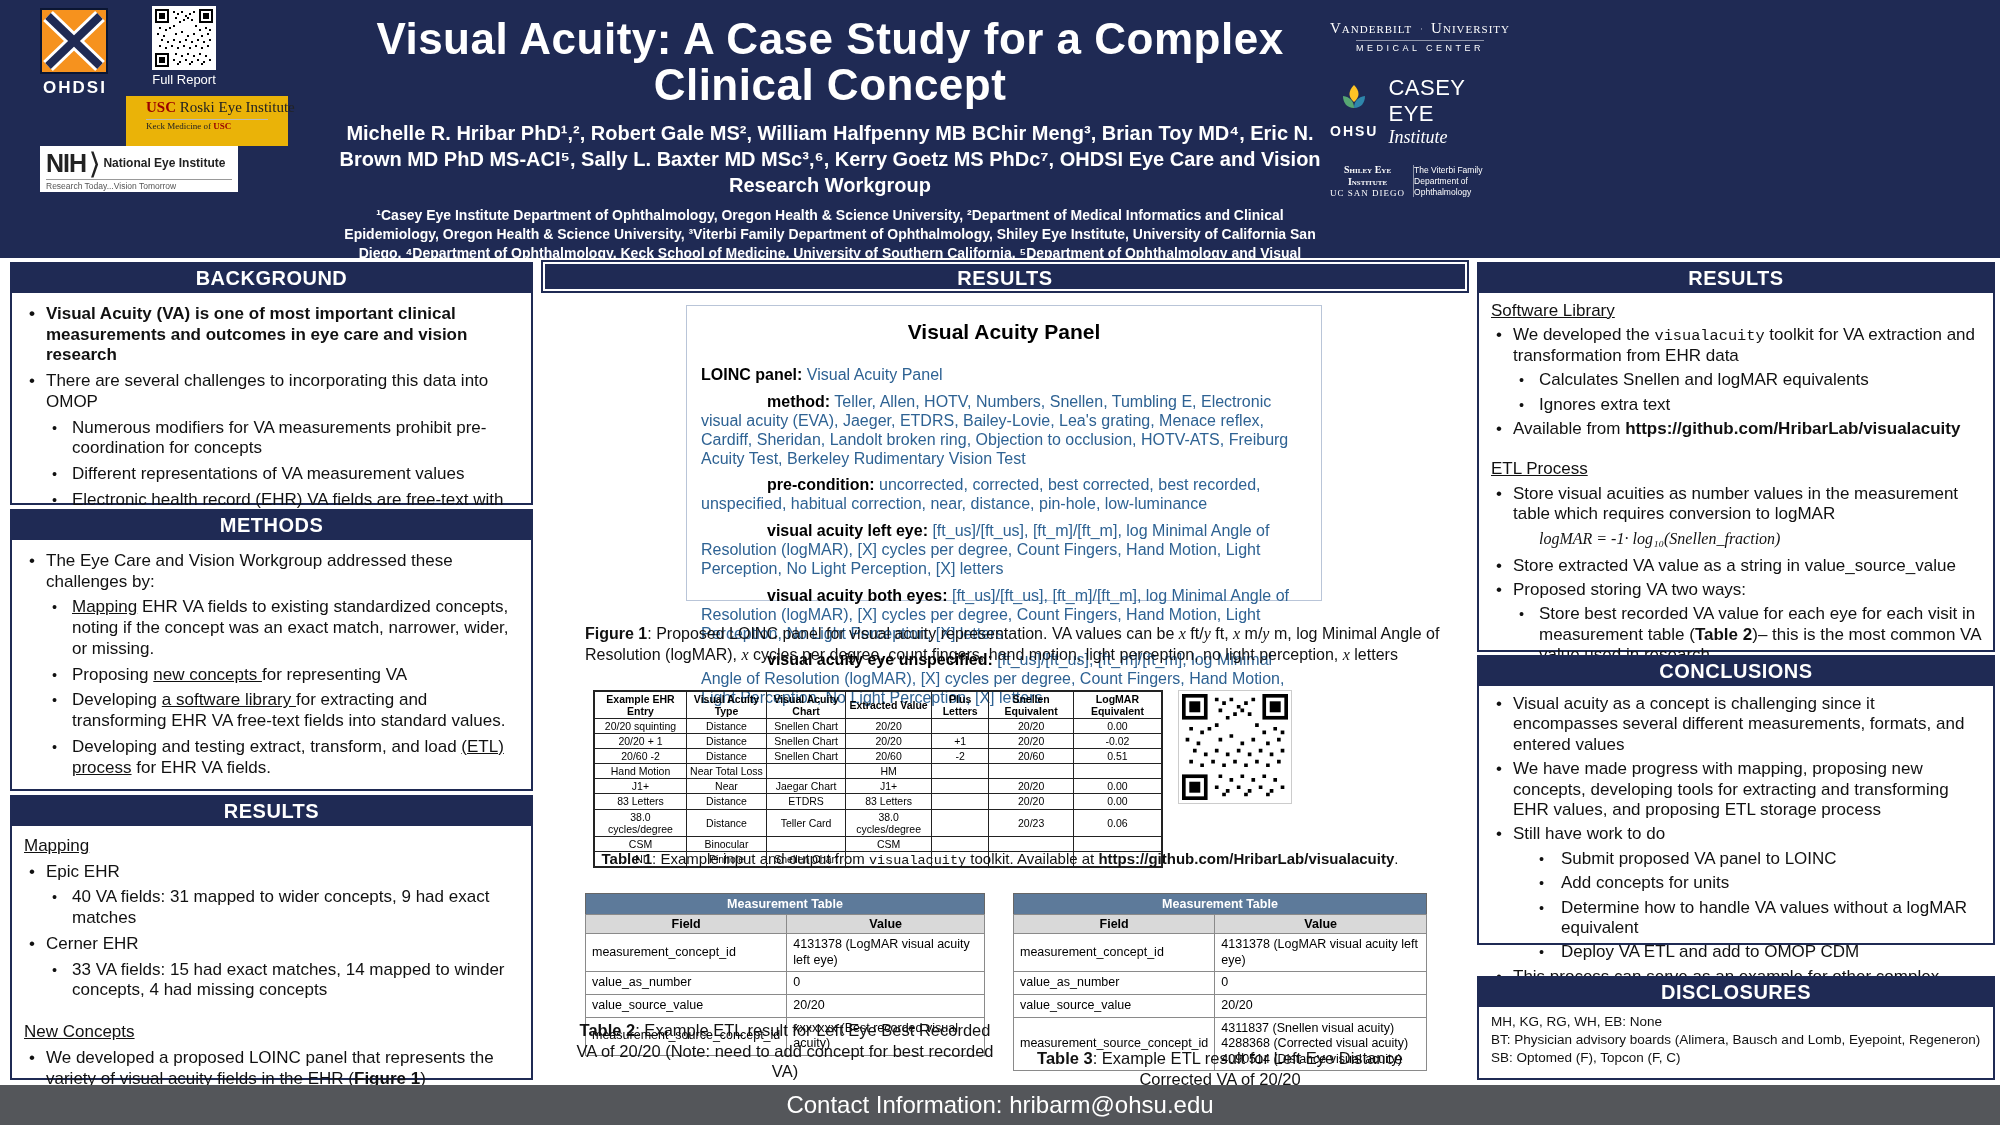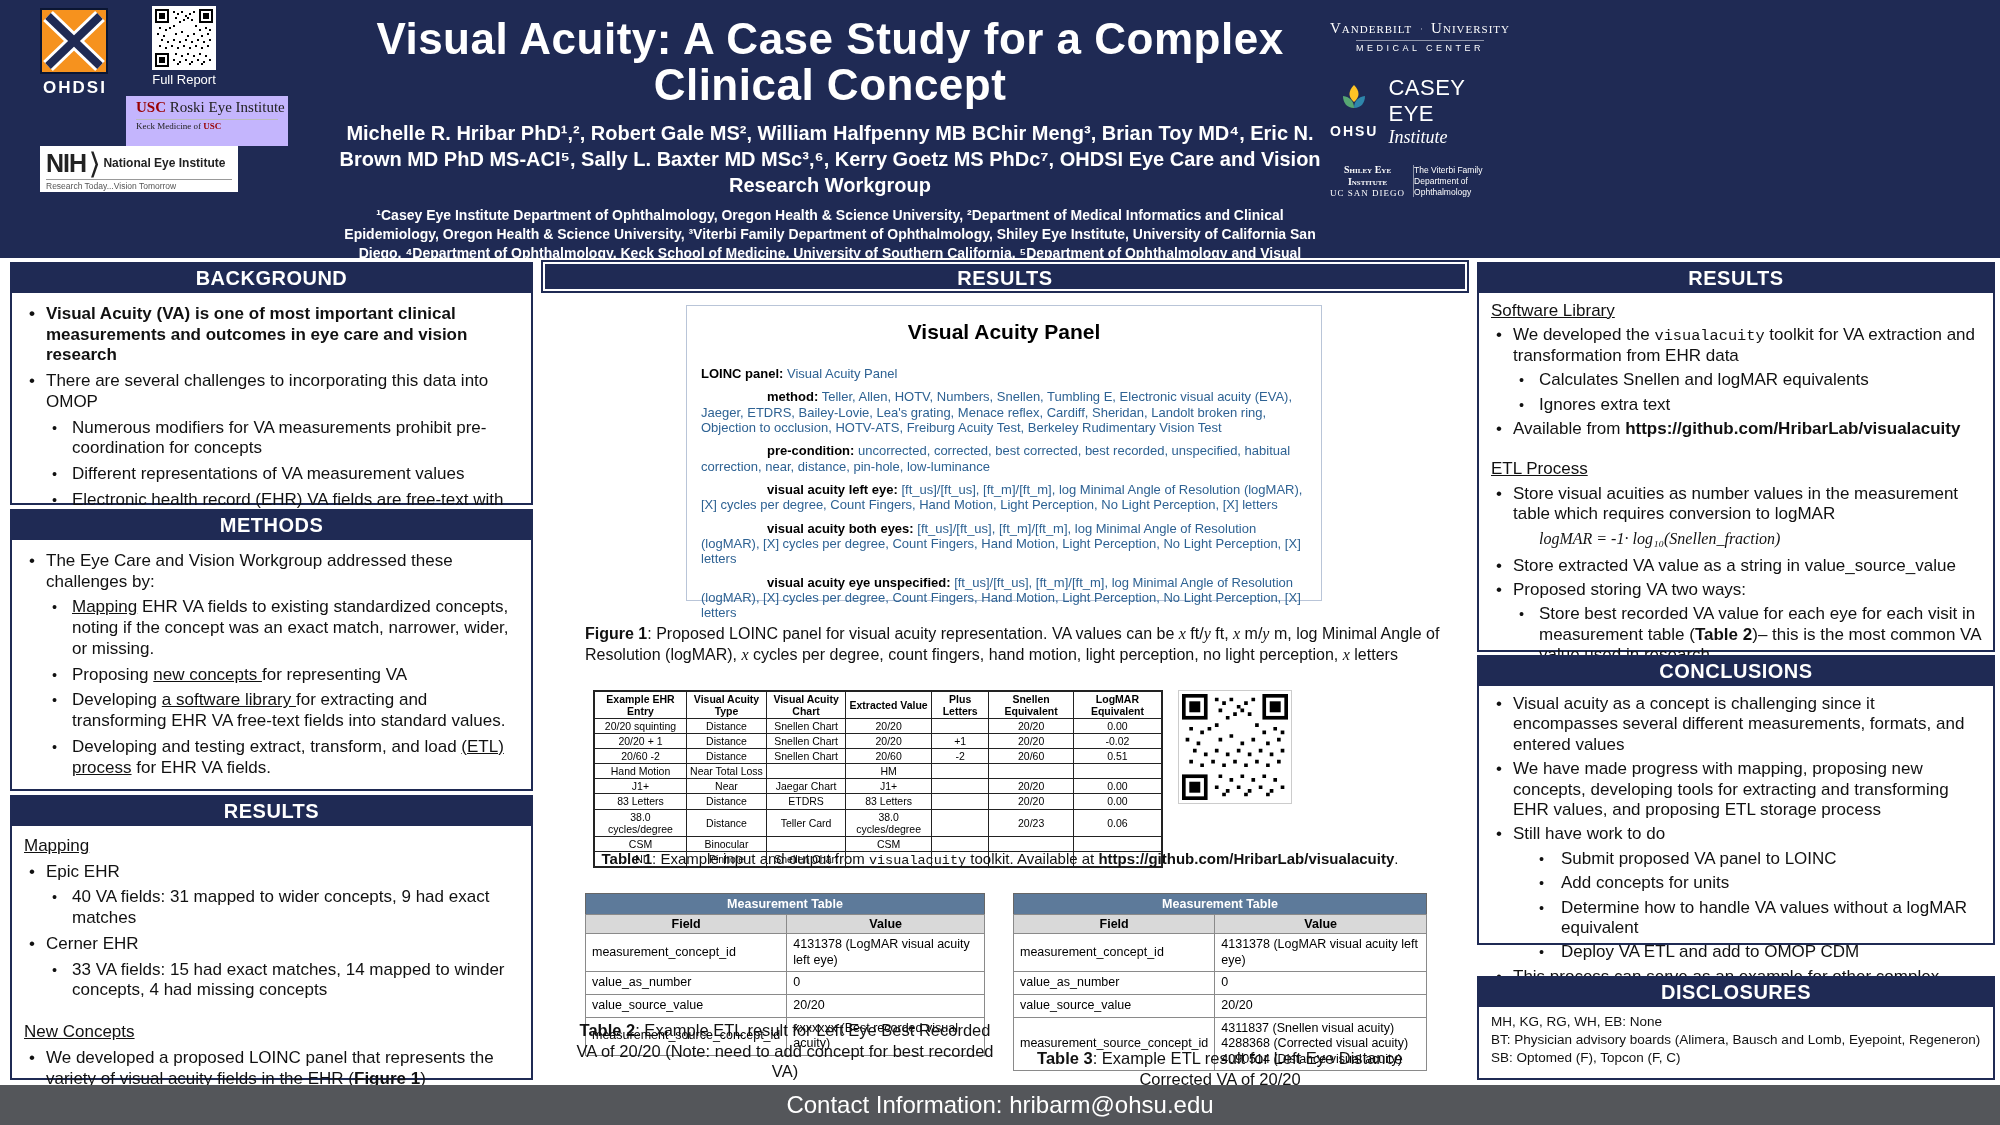--- a/index.html
+++ b/index.html
@@ -25,22 +25,22 @@
   .ohdsi-sq{width:68px;height:66px;background:#f6921e;border:2px solid #0b1633;position:relative;overflow:hidden}
   .ohdsi-sq svg{position:absolute;inset:0}
   .ohdsi-word{margin-top:4px;font-size:17px;font-weight:bold;letter-spacing:2px;color:#fff;text-align:center}
 
   .qr-box{position:absolute;background:#fff;padding:3px}
   .qr1{left:152px;top:6px;width:64px;height:64px}
   .qr1-label{position:absolute;left:132px;top:72px;width:104px;text-align:center;font-size:13px;color:#fff}
   .qr2{left:1178px;top:690px;width:114px;height:114px;border:1px solid #ccc}
   .qr-box svg{width:100%;height:100%;display:block}
 
-  .usc-box{position:absolute;left:126px;top:96px;width:162px;height:50px;background:#c4b5fd;color:#222;
-    font-family:"Liberation Serif",serif;padding:3px 10px;line-height:1.1}
+  .usc-box{position:absolute;left:126px;top:96px;width:162px;height:50px;background:#eab308;color:#222;
+    font-family:"Liberation Serif",serif;padding:3px 20px;line-height:1.1}
   .usc-l1{font-size:15px;white-space:nowrap}
   .usc-l1 .usc-red{color:var(--red);font-weight:bold}
   .usc-l2{font-size:9px;margin-top:3px;border-top:1px solid #bbb;padding-top:2px}
   .usc-l2 .usc-red{color:var(--red);font-weight:bold}
 
   .nih-box{position:absolute;left:40px;top:146px;width:198px;height:46px;background:#fff;color:#222;padding:3px 6px}
   .nih-row{display:flex;align-items:center;gap:5px}
   .nih-acr{font-size:25px;font-weight:800;letter-spacing:-1px}
   .nih-chev{font-size:22px;font-weight:800;transform:scaleY(1.3)}
   .nih-name{font-size:12px;font-weight:bold;line-height:1.05}
@@ -90,21 +90,21 @@
   .seg-u{text-decoration:underline}
   .seg-m{font-family:"Liberation Mono",monospace;font-size:.9em}
   .seg-c{color:var(--blue)}
   .formula{font-family:"Liberation Serif",serif;font-style:italic;font-size:16px;margin:3px 0 8px 50px}
 
   
   .figbox{position:absolute;left:686px;top:305px;width:636px;height:296px;background:#fff;
     border:1px solid #b9c5d8;padding:10px 14px}
   .figtitle{text-align:center;font-size:21px;font-weight:600;color:#000;margin-top:4px}
   .figrows{margin-top:22px}
-  .figrows p{font-size:13px;line-height:1.18;margin:0 0 8px 0;text-indent:66px}
+  .figrows p{font-size:16px;line-height:1.18;margin:0 0 8px 0;text-indent:66px}
   .figrows p.noindent{text-indent:0}
   .figcap{position:absolute;left:585px;top:624px;width:855px;font-size:16px;line-height:1.3;color:#111}
 
   
   .t1wrap{position:absolute;left:593px;top:690px;width:570px}
   table.t1{border-collapse:collapse;width:100%;border:2px solid #222}
   table.t1 th,table.t1 td{border:1px solid #222;font-size:10.5px;padding:1px 3px;text-align:center;line-height:1.15}
   table.t1 th{font-weight:bold}
   .t1cap{position:absolute;left:560px;top:850px;width:880px;text-align:center;font-size:15px;color:#111}
 

